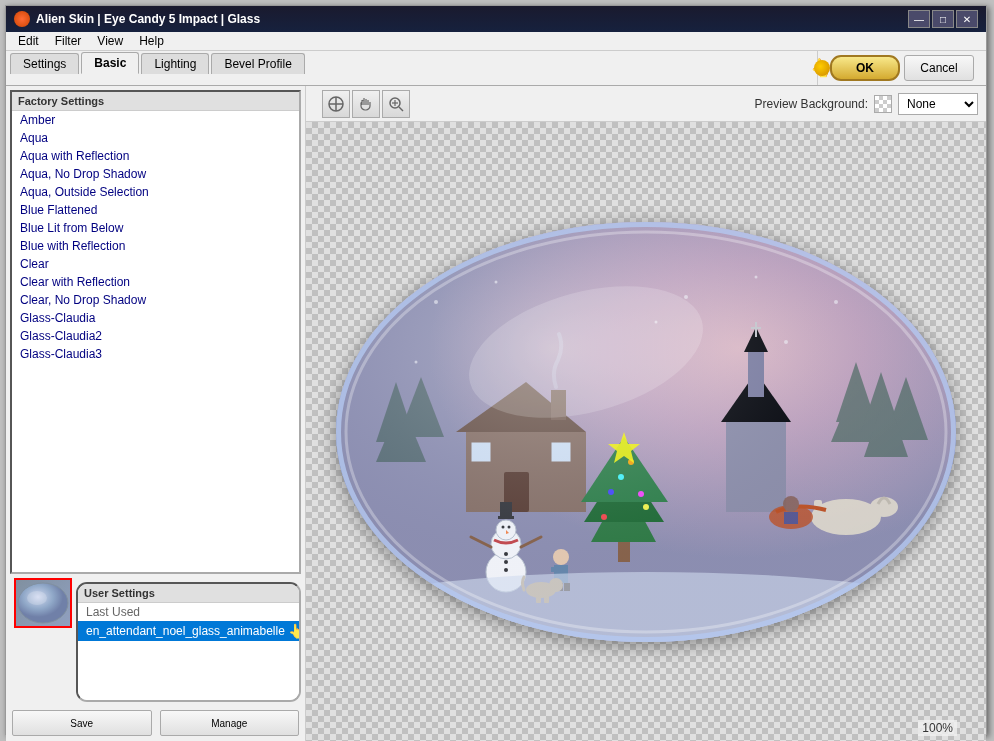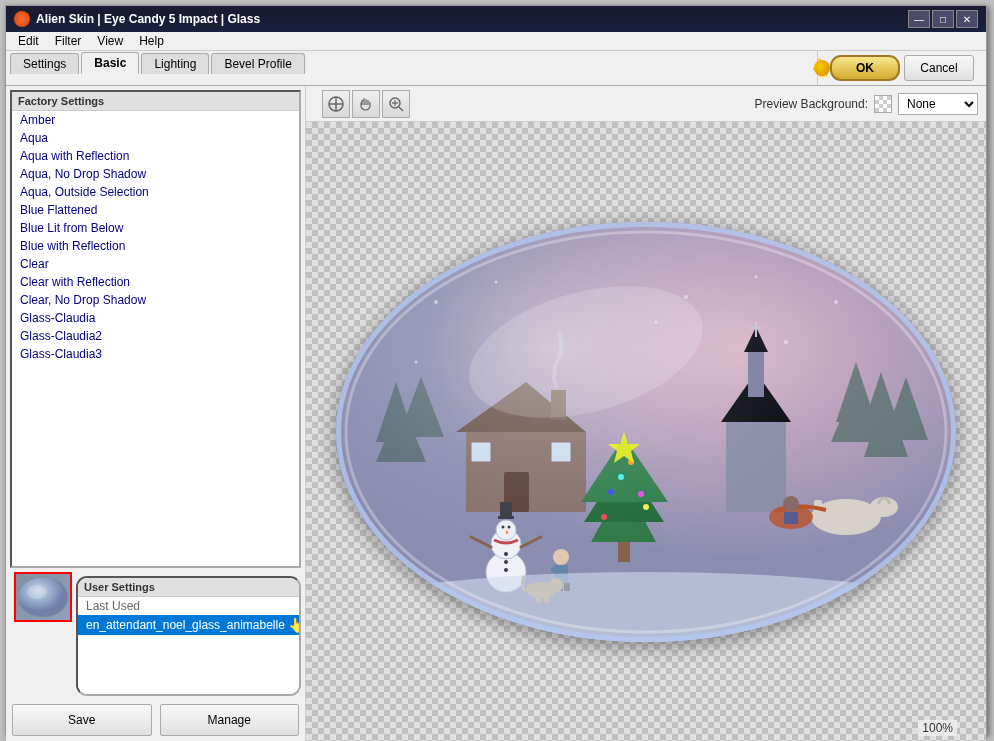--- a/index.html
+++ b/index.html
@@ -183,25 +183,25 @@
 
     
     .bottom-buttons {
       display: flex;
       gap: 8px;
       margin-top: 6px;
       padding: 2px;
     }
     .btn {
       flex: 1;
-      height: 32px;
+      height: 26px;
       background: linear-gradient(to bottom, #f8f8f8, #e0e0e0);
       border: 1px solid #aaa;
       cursor: pointer;
-      font-size: 12px;
+      font-size: 10px;
       border-radius: 2px;
     }
 
     
     .right-panel {
       flex: 1;
       background: #f0f0f0;
       display: flex;
       flex-direction: column;
     }

